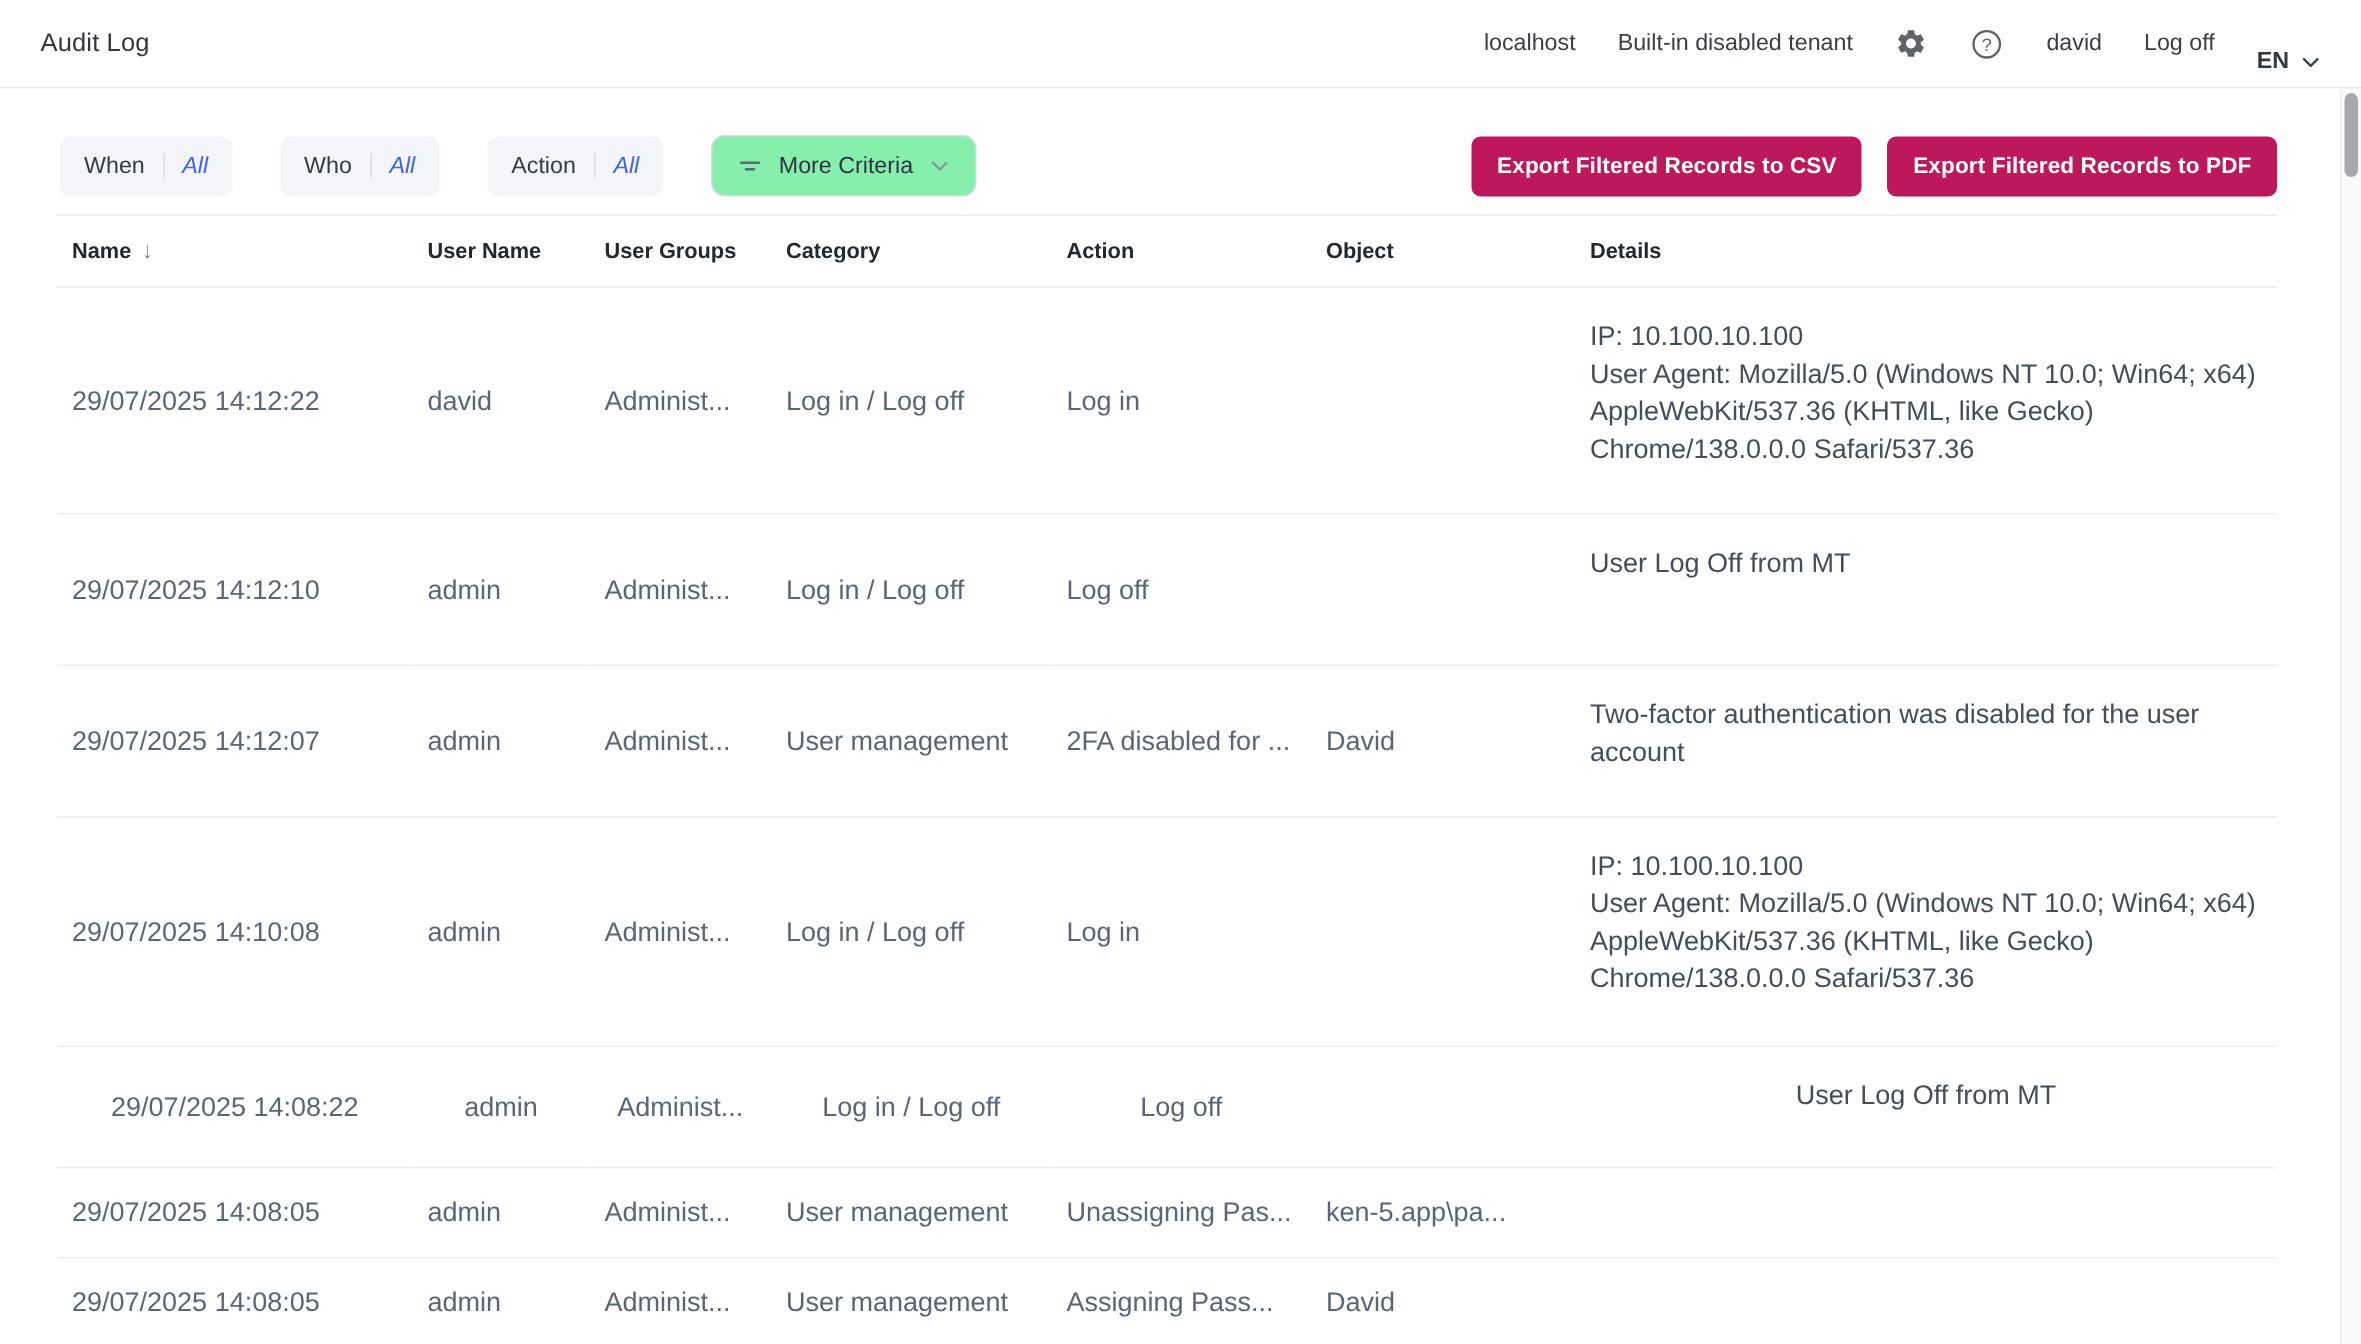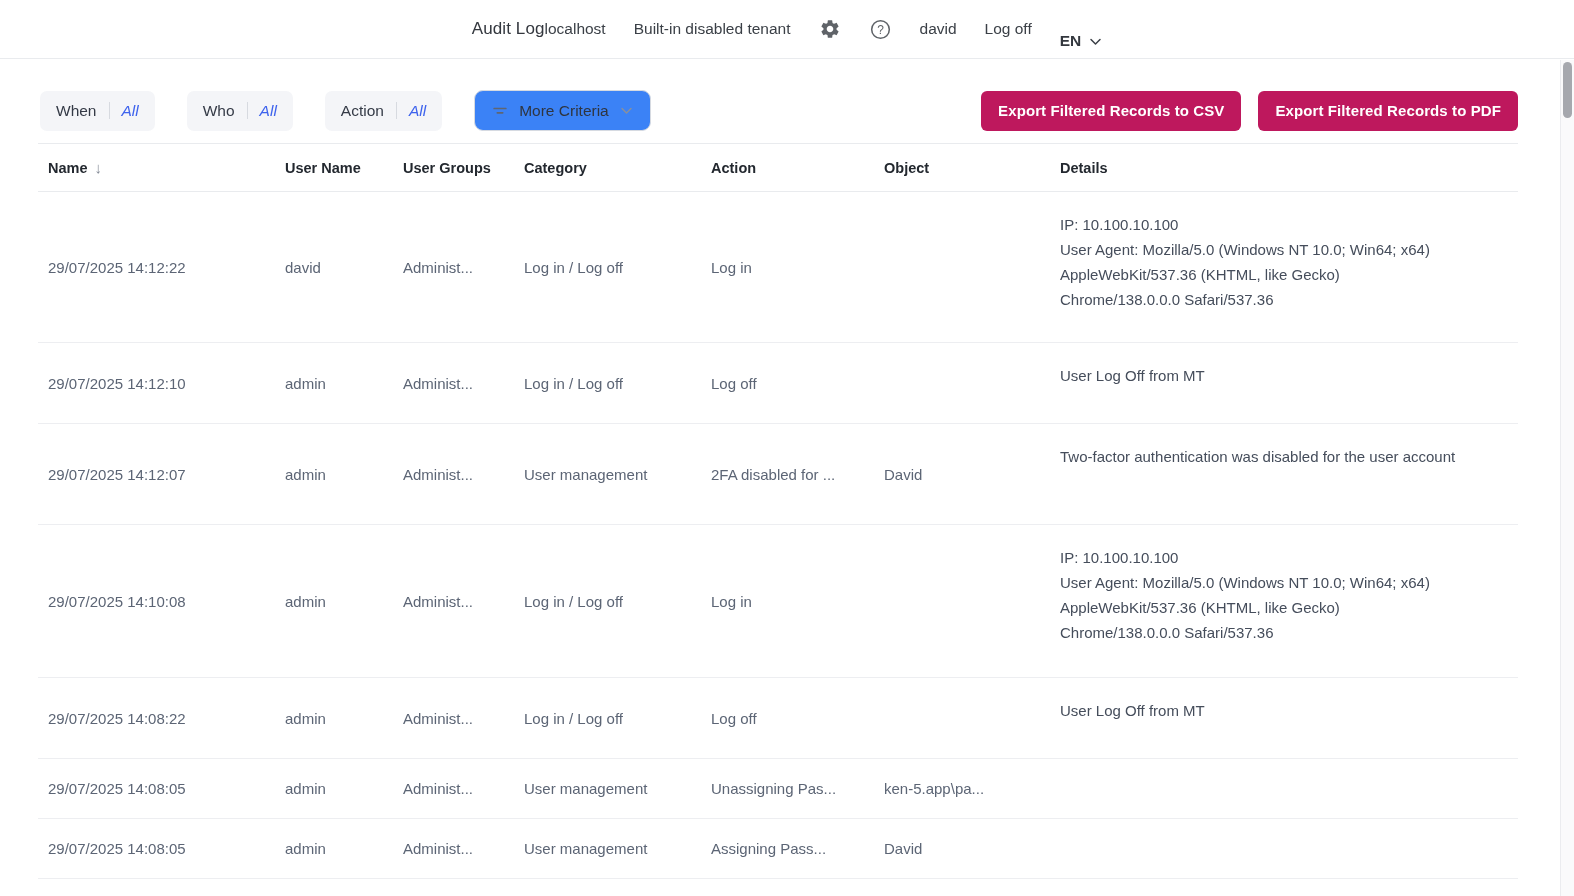--- a/index.html
+++ b/index.html
@@ -6,21 +6,21 @@
   html,body { margin:0; padding:0; }
   body {
     width:1574px; height:896px; overflow:hidden;
     background:#ffffff;
     font-family:"Liberation Sans","DejaVu Sans",sans-serif;
     color:#333a45;
   }
 
   
   .topbar {
-    height:59px; display:flex; align-items:center; justify-content:center;
+    height:59px; display:flex; align-items:center; justify-content:space-between;
     padding:0 26px 0 27px; border-bottom:1px solid #e9ebee; background:#fff;
   }
   .page-title { font-size:17px; color:#33373e; letter-spacing:.1px; }
   .topbar-right { display:flex; align-items:center; gap:28px; font-size:15.5px; color:#3b4047; }
   .icon-btn { display:flex; align-items:center; justify-content:center; cursor:pointer; background:none; border:none; padding:0; }
   .lang { display:flex; align-items:center; gap:7px; font-weight:700; color:#33373e; cursor:pointer;margin-top:24px; }
 
   
   .toolbar {
     margin-top:31px; padding:0 56px 0 40px;
@@ -29,53 +29,53 @@
   .chips { display:flex; align-items:center; gap:32px; }
   .chip {
     height:40px; background:#f4f5f8; border-radius:7px;
     display:flex; align-items:center; gap:12px; padding:0 16px;
     font-size:15.5px; cursor:pointer;
   }
   .chip-label { color:#343a46; }
   .chip-sep { width:1px; height:17px; background:#d7dae0; }
   .chip-value { color:#3e63ed; font-weight:500;font-style:italic; }
   .more-btn {
-    height:41px; background:#3b82f6; border:1px solid #d6dae1; border-radius:9px;
+    height:41px; background:#86efac; border:1px solid #d6dae1; border-radius:9px;
     display:flex; align-items:center; gap:10px; padding:0 16px;
     font-size:15.5px; color:#2f3540; cursor:pointer; font-family:inherit;
   }
   .btn-group { display:flex; gap:17px; }
   .primary-btn {
     height:40px; border:none; border-radius:6px; background:#be185d; color:#fff;
     font-weight:700; font-size:15px; padding:0 17px; cursor:pointer; font-family:inherit;
     letter-spacing:.1px;
   }
 
   
   .table-wrap { margin:12px 56px 0 38px; }
   table { width:100%; border-collapse:collapse; table-layout:fixed; }
   thead th {
     border-top:1px solid #e9ebee; border-bottom:1px solid #e9ebee;
     height:48px; font-size:14.5px; color:#23282f; text-align:left;
     padding:0 10px; font-weight:700; cursor:pointer;
   }
   .sort-glyph { color:#858c97; font-weight:400; margin-left:7px; font-size:15px; }
   tbody td {
-    border-bottom:1px solid #edeef1; font-size:15px; color:#5c6575;
+    border-bottom:1px solid #edeef1; font-size:18px; color:#5c6575;
     padding:4px 10px; vertical-align:middle; overflow:hidden; white-space:nowrap;
   }
   tbody td.c-details {
     vertical-align:top; padding-top:20px; color:#454d5b;
     line-height:25px; white-space:pre-line;
   }
   tbody tr:nth-of-type(1) { height:151px; }
-  tbody tr:nth-of-type(2) { height:81px; }
+  tbody tr:nth-of-type(2) { height:101px; }
   tbody tr:nth-of-type(3) { height:101px; }
   tbody tr:nth-of-type(4) { height:153px; }
-  tbody tr:nth-of-type(5) { height:81px; }
+  tbody tr:nth-of-type(5) { height:81px;text-align:center; }
   tbody tr:nth-of-type(6) { height:60px; }
   tbody tr:nth-of-type(7) { height:60px; }
 
   
   .scroll-track {
     position:fixed; top:60px; right:0; bottom:0; width:14px;
     background:#fafafb; border-left:1px solid #ebecef;
   }
   .scroll-thumb {
     position:absolute; top:2px; left:2px; width:9px; height:56px;

